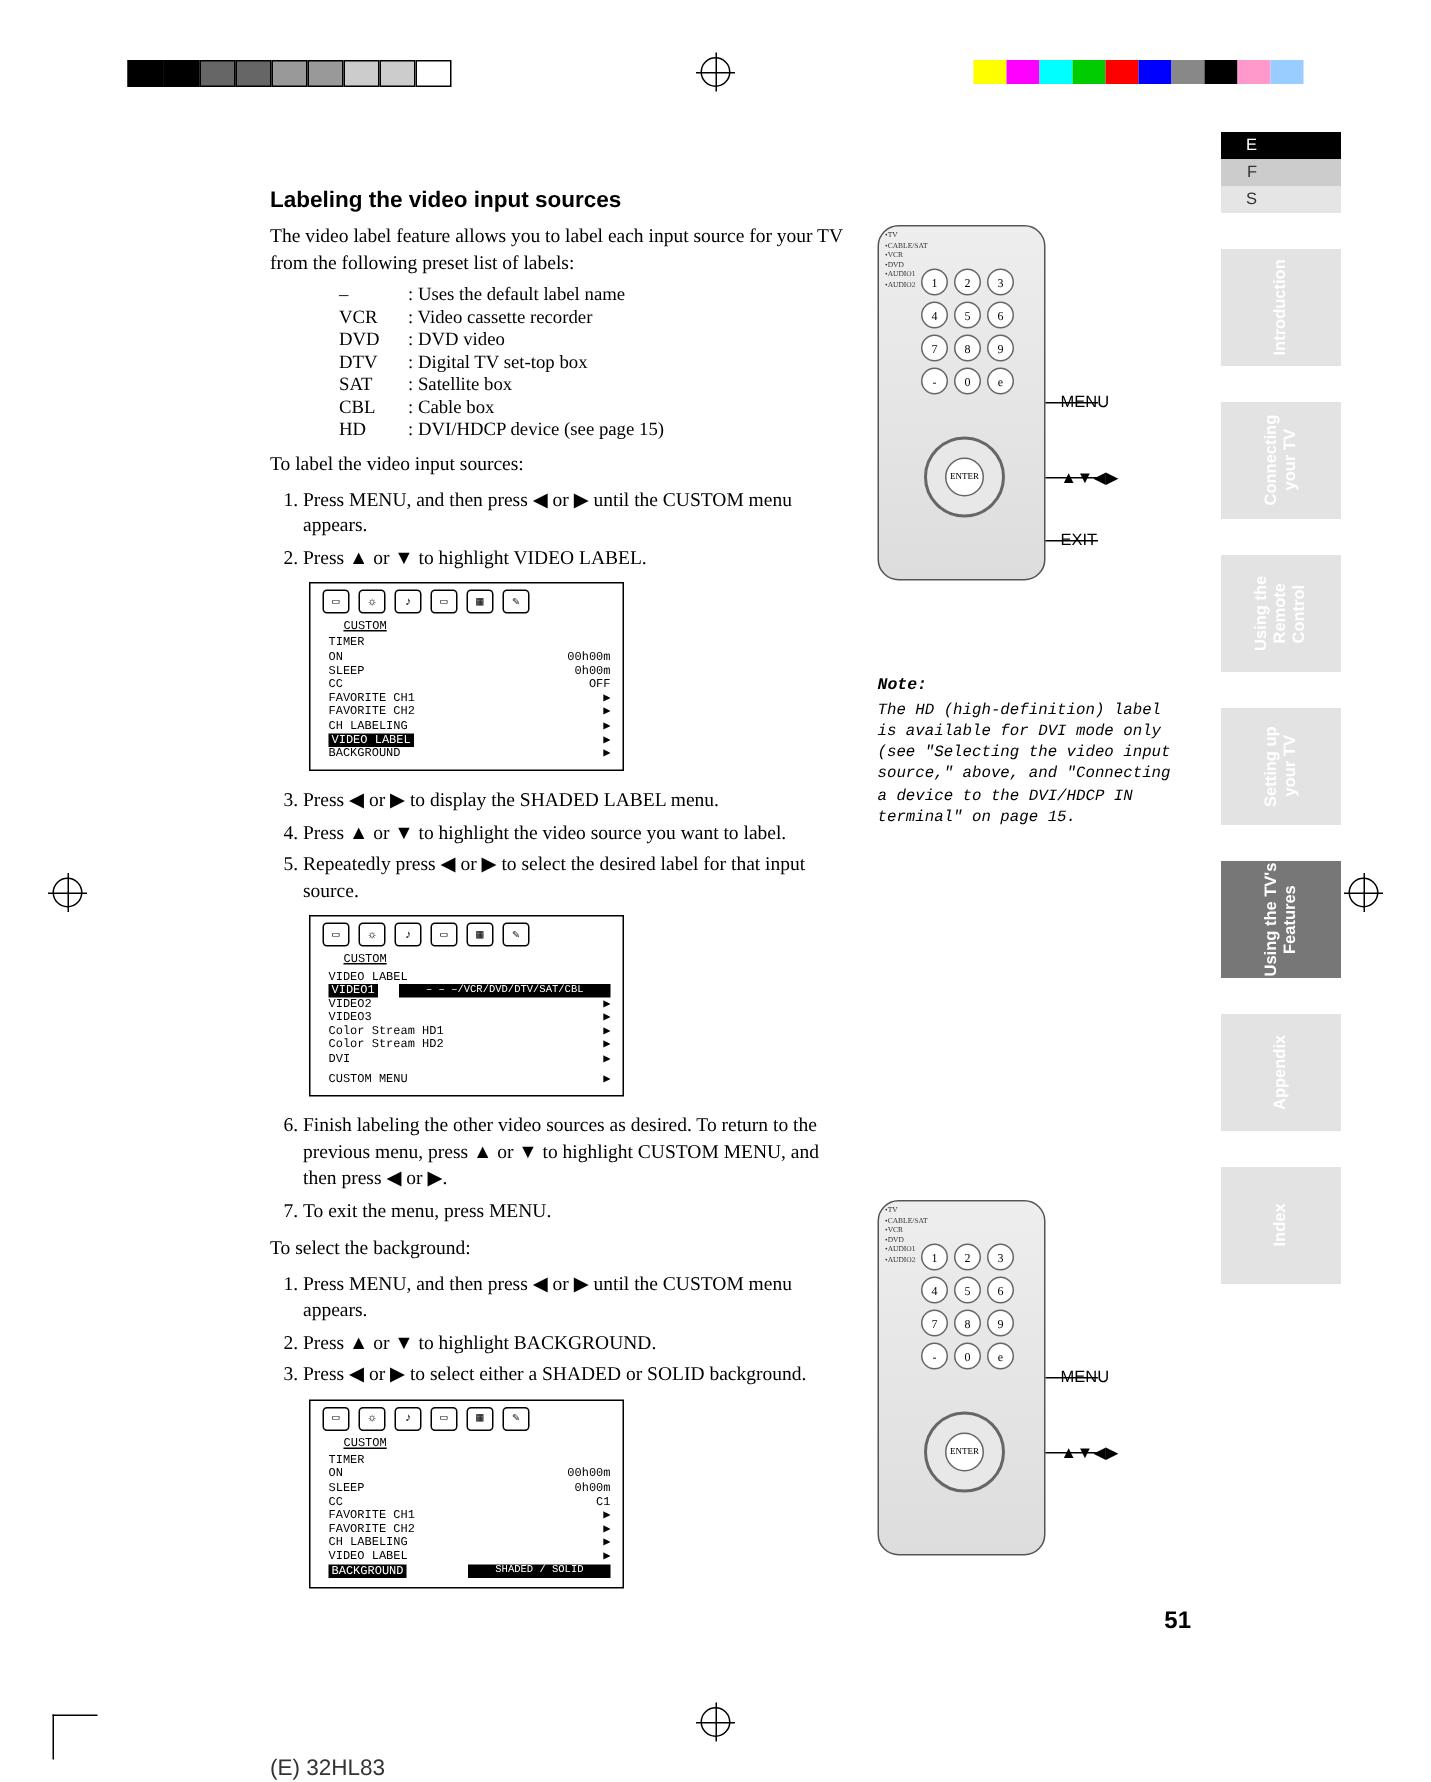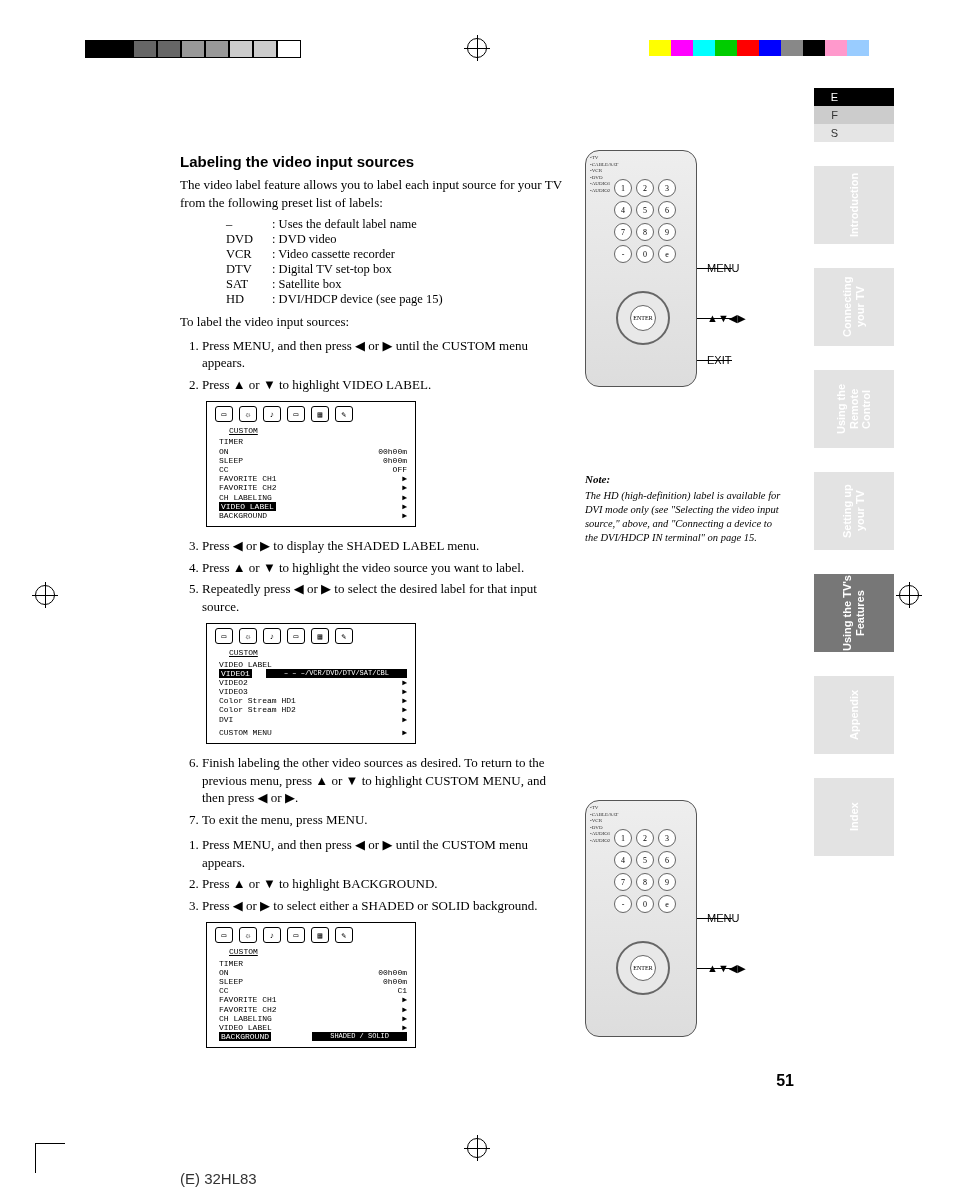--- a/index.html
+++ b/index.html
@@ -54,21 +54,20 @@
   .c-y{background:#ff0;} .c-m{background:#f0f;} .c-c{background:#0ff;}
   .c-g{background:#0c0;} .c-r{background:#f00;} .c-b{background:#00f;}
   .c-k{background:#000;} .c-gr{background:#888;} .c-pk{background:#f9c;}
   .c-lb{background:#9cf;}
 
   .main-content {
     position: absolute;
     left: 180px;
     top: 125px;
     width: 390px;
-    margin-top: 28px;
   }
   h2 {
     font-family: Arial, Helvetica, sans-serif;
     font-weight: bold;
     font-size: 15px;
     margin: 0 0 6px 0;
   }
   p { margin: 0 0 6px 0; line-height: 1.35; }
   .label-list {
     margin: 4px 0 6px 46px;
@@ -148,23 +147,23 @@
     font-size: 11px;
     font-family: Arial, sans-serif;
   }
   .callout-line {
     position:absolute; height:1px; background:#000;
   }
 
   .note-block {
     position: absolute;
     left: 585px;
-    top: 472px;
+    top: 450px;
     width: 200px;
-    font-family: Liberation Serif, serif;
+    font-family: Liberation Mono, monospace;
     font-size: 10.5px;
     font-style: italic;
     line-height: 1.35;
   }
   .note-block .note-hd {
     font-weight: bold;
     font-style: italic;
     font-size: 11px;
     margin-bottom: 2px;
   }
@@ -291,34 +290,38 @@
   <div class="main-content">
     <h2>Labeling the video input sources</h2>
     <p>The video label feature allows you to label each input source for your TV from the following preset list of labels:</p>
 
     <div class="label-list">
       <div class="row">
           <span class="c1">–</span>
           <span class="c2">: Uses the default label name</span>
         </div>
       <div class="row">
+          <span class="c1">VCR</span>
+          <span class="c2">: Video cassette recorder</span>
+        </div>
+      <div class="row">
           <span class="c1">DVD</span>
           <span class="c2">: DVD video</span>
         </div>
       <div class="row">
-          <span class="c1">VCR</span>
-          <span class="c2">: Video cassette recorder</span>
-        </div>
-      <div class="row">
           <span class="c1">DTV</span>
           <span class="c2">: Digital TV set-top box</span>
         </div>
       <div class="row">
           <span class="c1">SAT</span>
           <span class="c2">: Satellite box</span>
+        </div>
+      <div class="row">
+          <span class="c1">CBL</span>
+          <span class="c2">: Cable box</span>
         </div>
       <div class="row">
           <span class="c1">HD</span>
           <span class="c2">: DVI/HDCP device (see page 15)</span>
         </div>
     </div>
 
     <p>To label the video input sources:</p>
     <ol>
       <li>Press MENU, and then press ◀ or ▶ until the CUSTOM menu appears.</li>
@@ -421,20 +424,21 @@
           <span>CUSTOM MENU</span>
           <span>▶</span>
         </div>
     </div>
 
     <ol start="6">
       <li>Finish labeling the other video sources as desired. To return to the previous menu, press ▲ or ▼ to highlight CUSTOM MENU, and then press ◀ or ▶.</li>
       <li>To exit the menu, press MENU.</li>
     </ol>
 
+    <p>To select the background:</p>
     <ol>
       <li>Press MENU, and then press ◀ or ▶ until the CUSTOM menu appears.</li>
       <li>Press ▲ or ▼ to highlight BACKGROUND.</li>
       <li>Press ◀ or ▶ to select either a SHADED or SOLID background.</li>
     </ol>
 
     <div class="osd-box">
       <div class="osd-icons">
         <span>▭</span>
         <span>☼</span>

